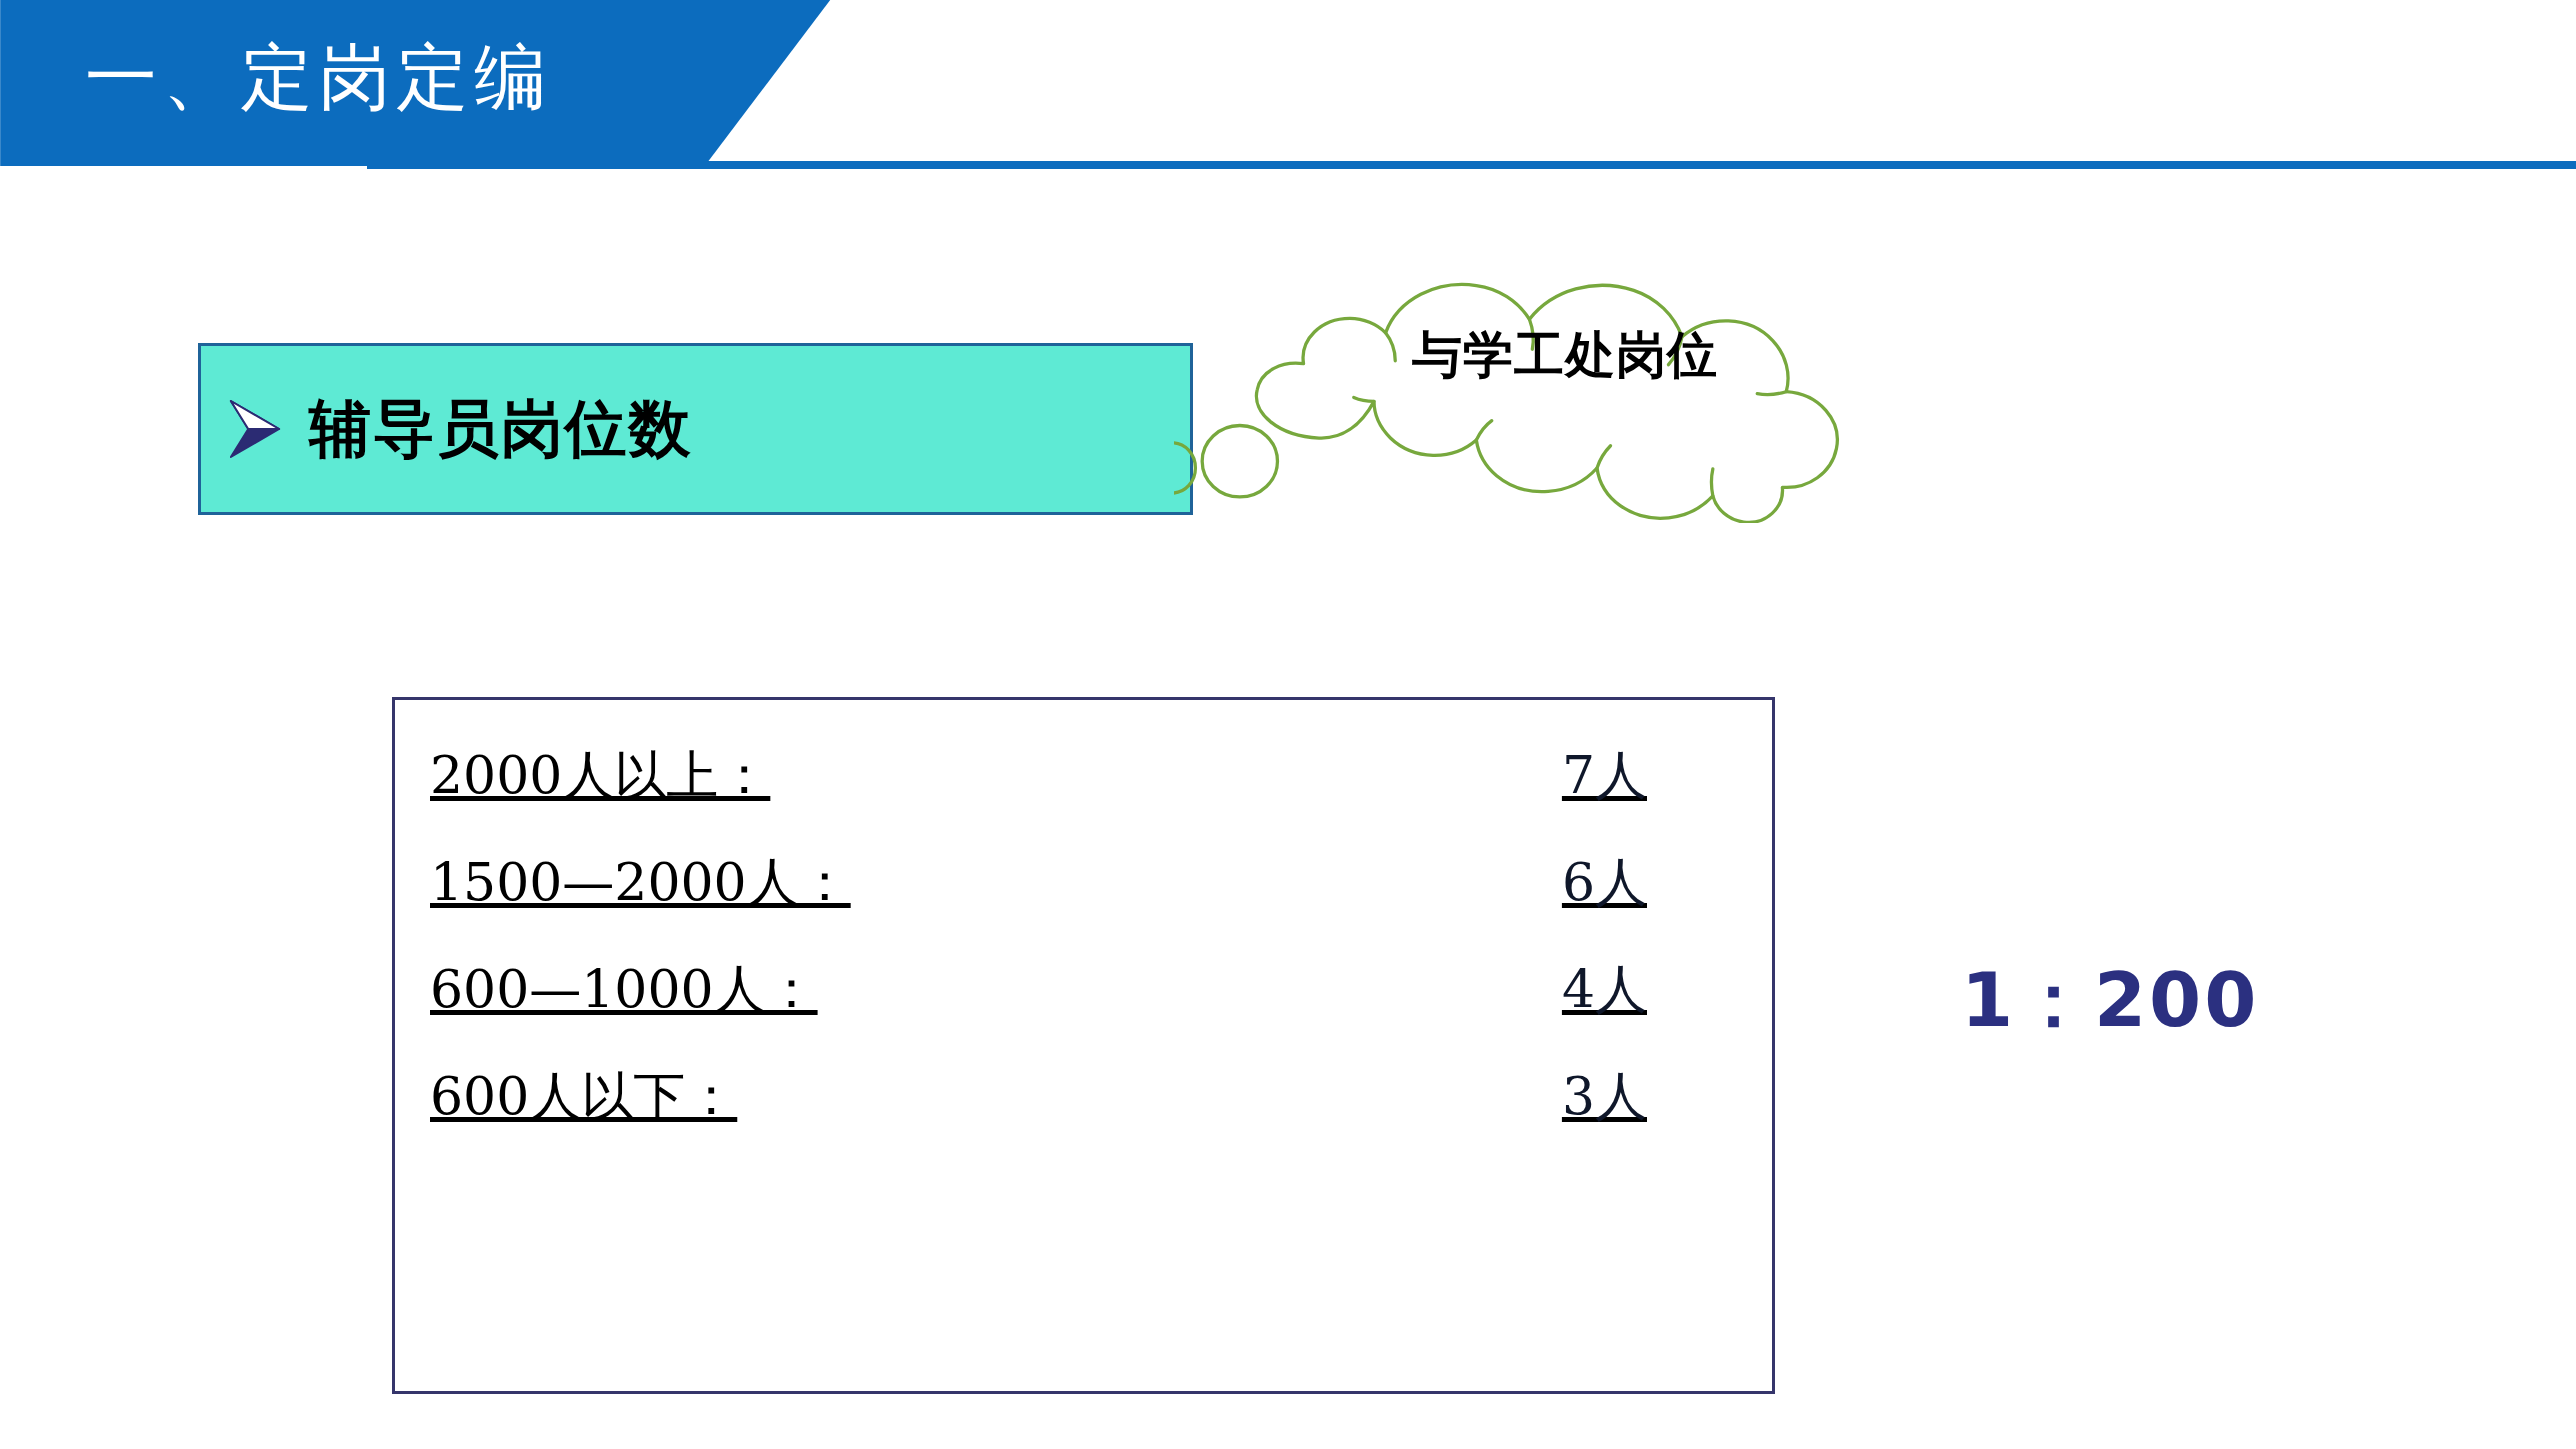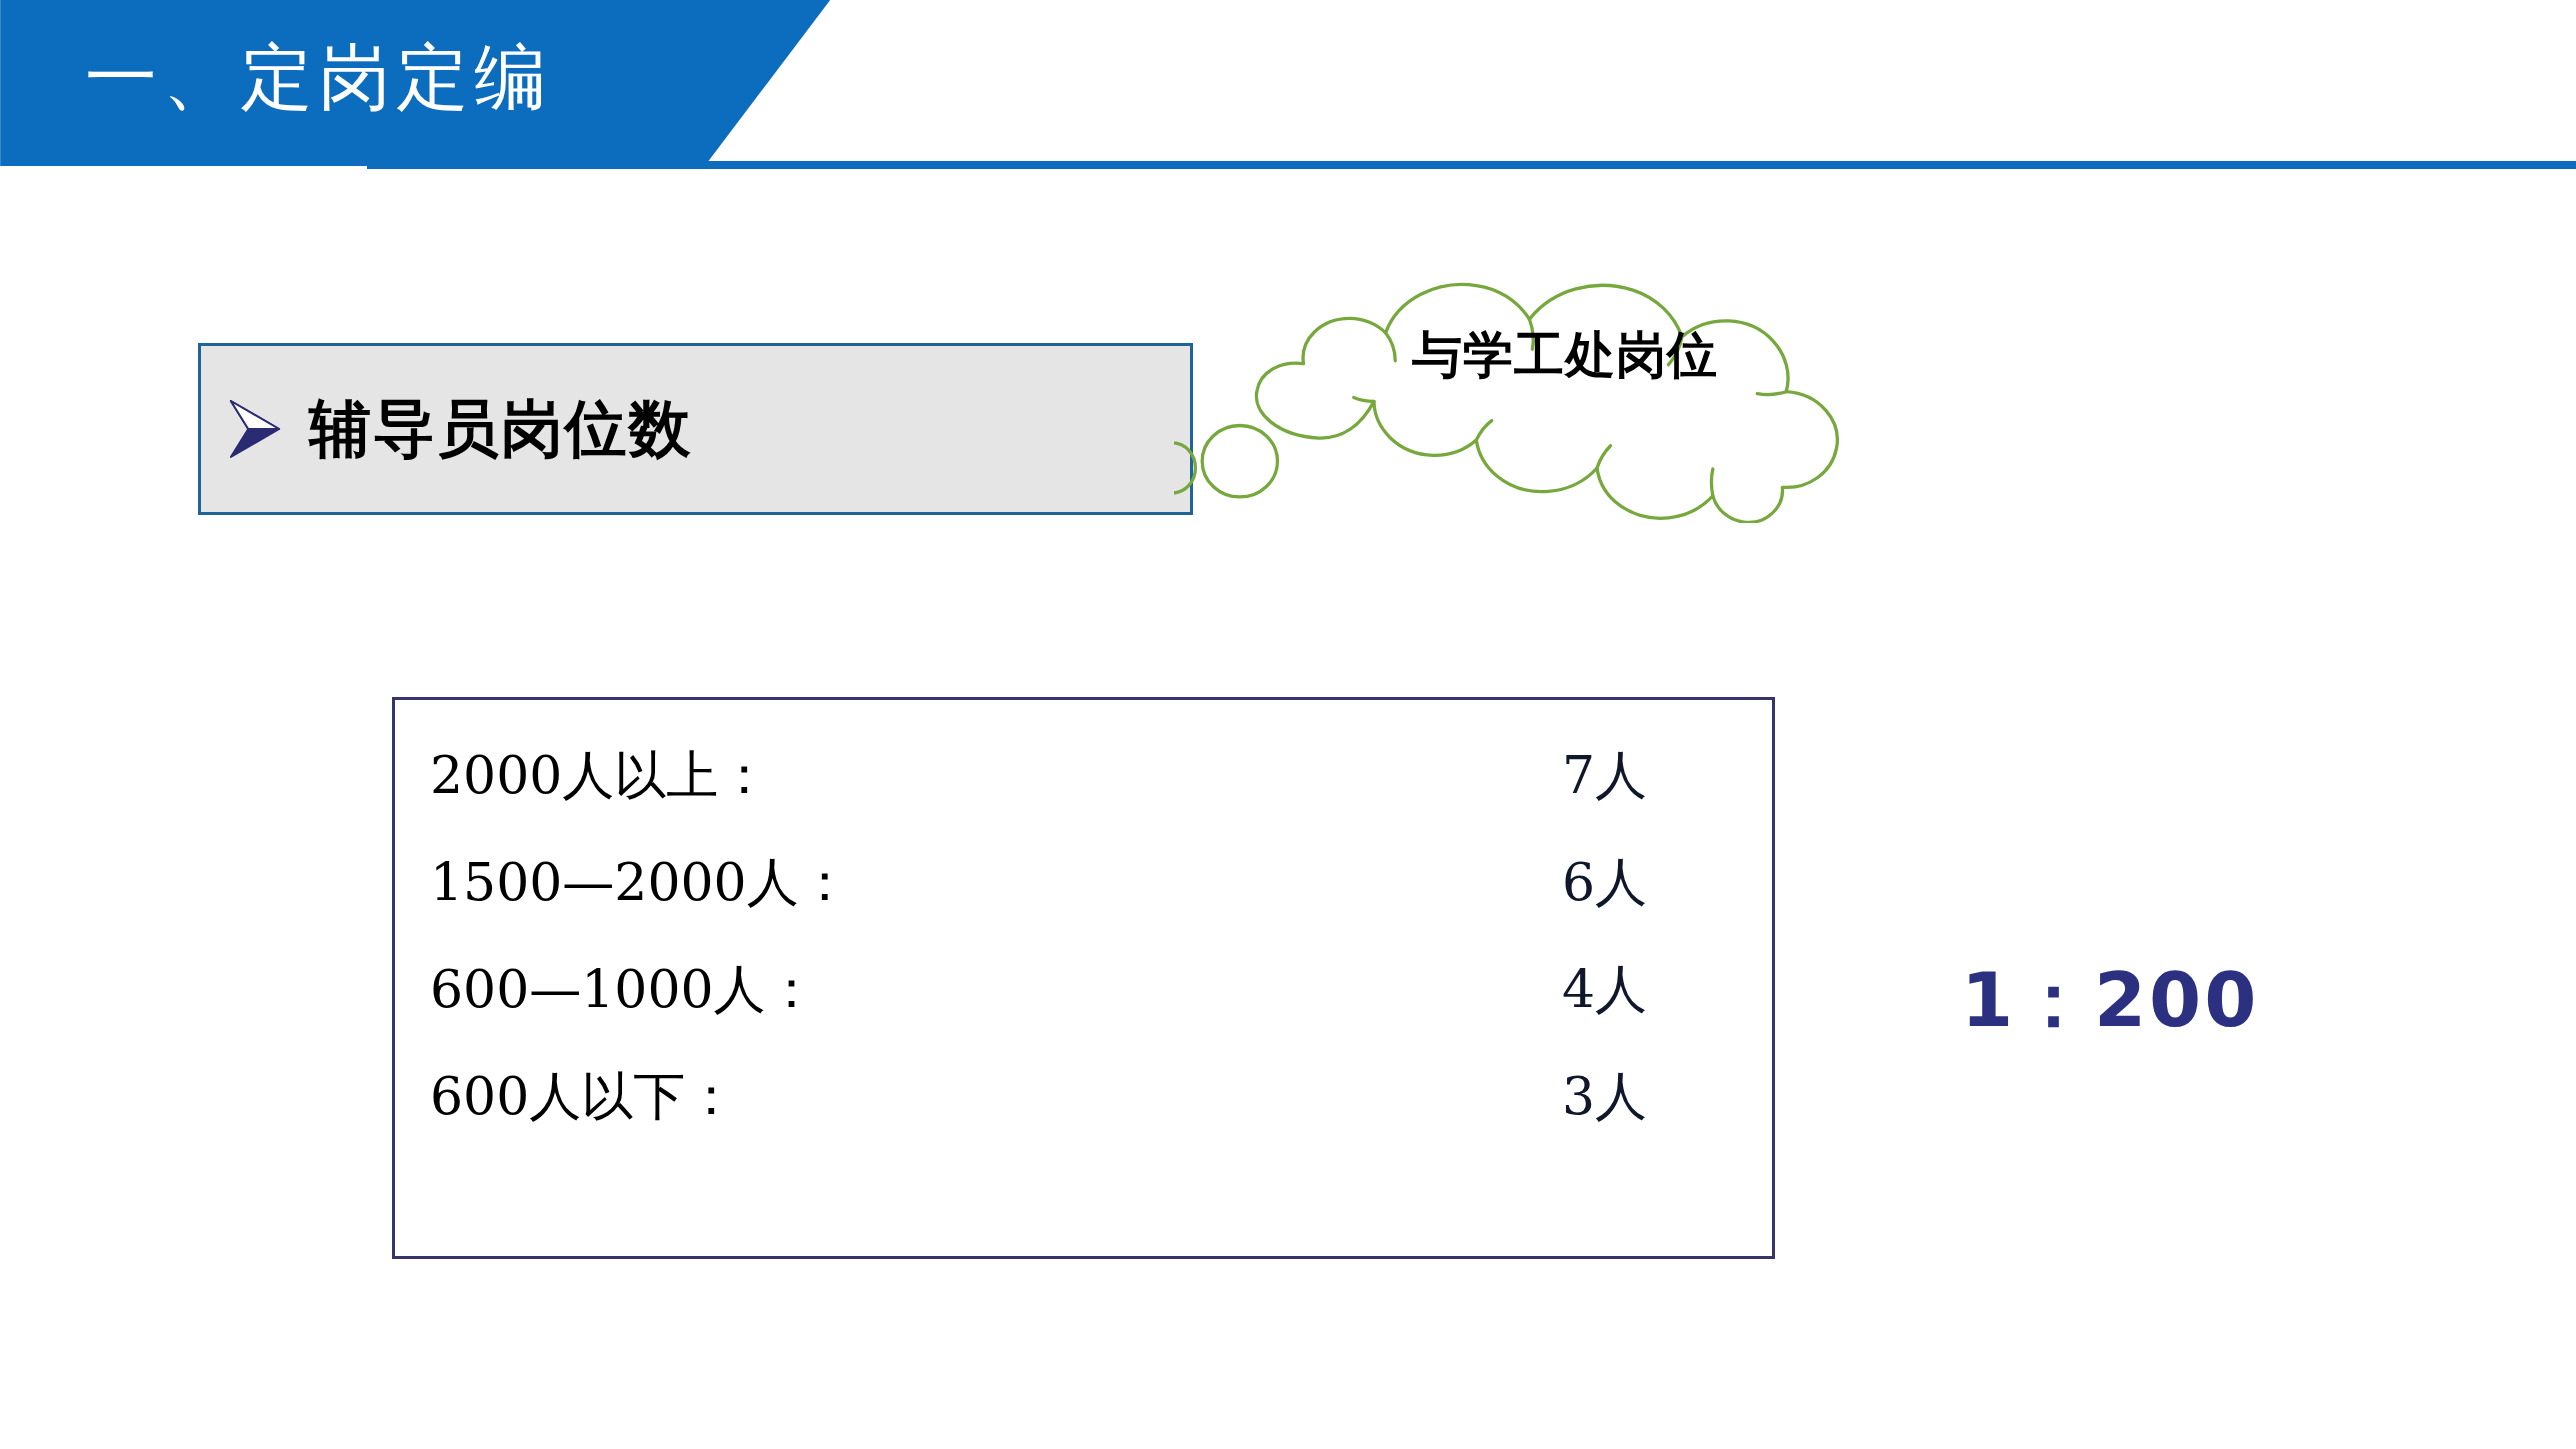--- a/index.html
+++ b/index.html
@@ -64,21 +64,21 @@
 
   
   .bullet-box {
     position: absolute;
     left: 198px;
     top: 343px;
     width: 995px;
     height: 172px;
     border: 3.9px solid #1F6399;
     box-sizing: border-box;
-    background: #e5e5e5;
+    background: #5eead4;
     display: flex;
     align-items: center;
   }
   .bullet-marker {
     margin-left: 25px;
     margin-right: 25px;
     width: 58px;
     height: 68px;
     flex: none;
     display: flex;
@@ -121,25 +121,26 @@
     letter-spacing: 1px;
   }
   .cloud-text div { white-space: nowrap; }
 
   
   .table-box {
     position: absolute;
     left: 392px;
     top: 697px;
     width: 1383px;
-    height: 562px;
+    height: 697px;
     border: 3.9px solid #35356B;
     box-sizing: border-box;
     background: #ffffff;
     padding: 41px 54px 41px 35px;
+    text-decoration: underline;
   }
   .table-row {
     display: flex;
     align-items: baseline;
     height: 107px;
   }
   .table-row .range {
     flex: none;
     width: 1024px;
     font-family: "DejaVu Serif", "Liberation Serif", serif;

